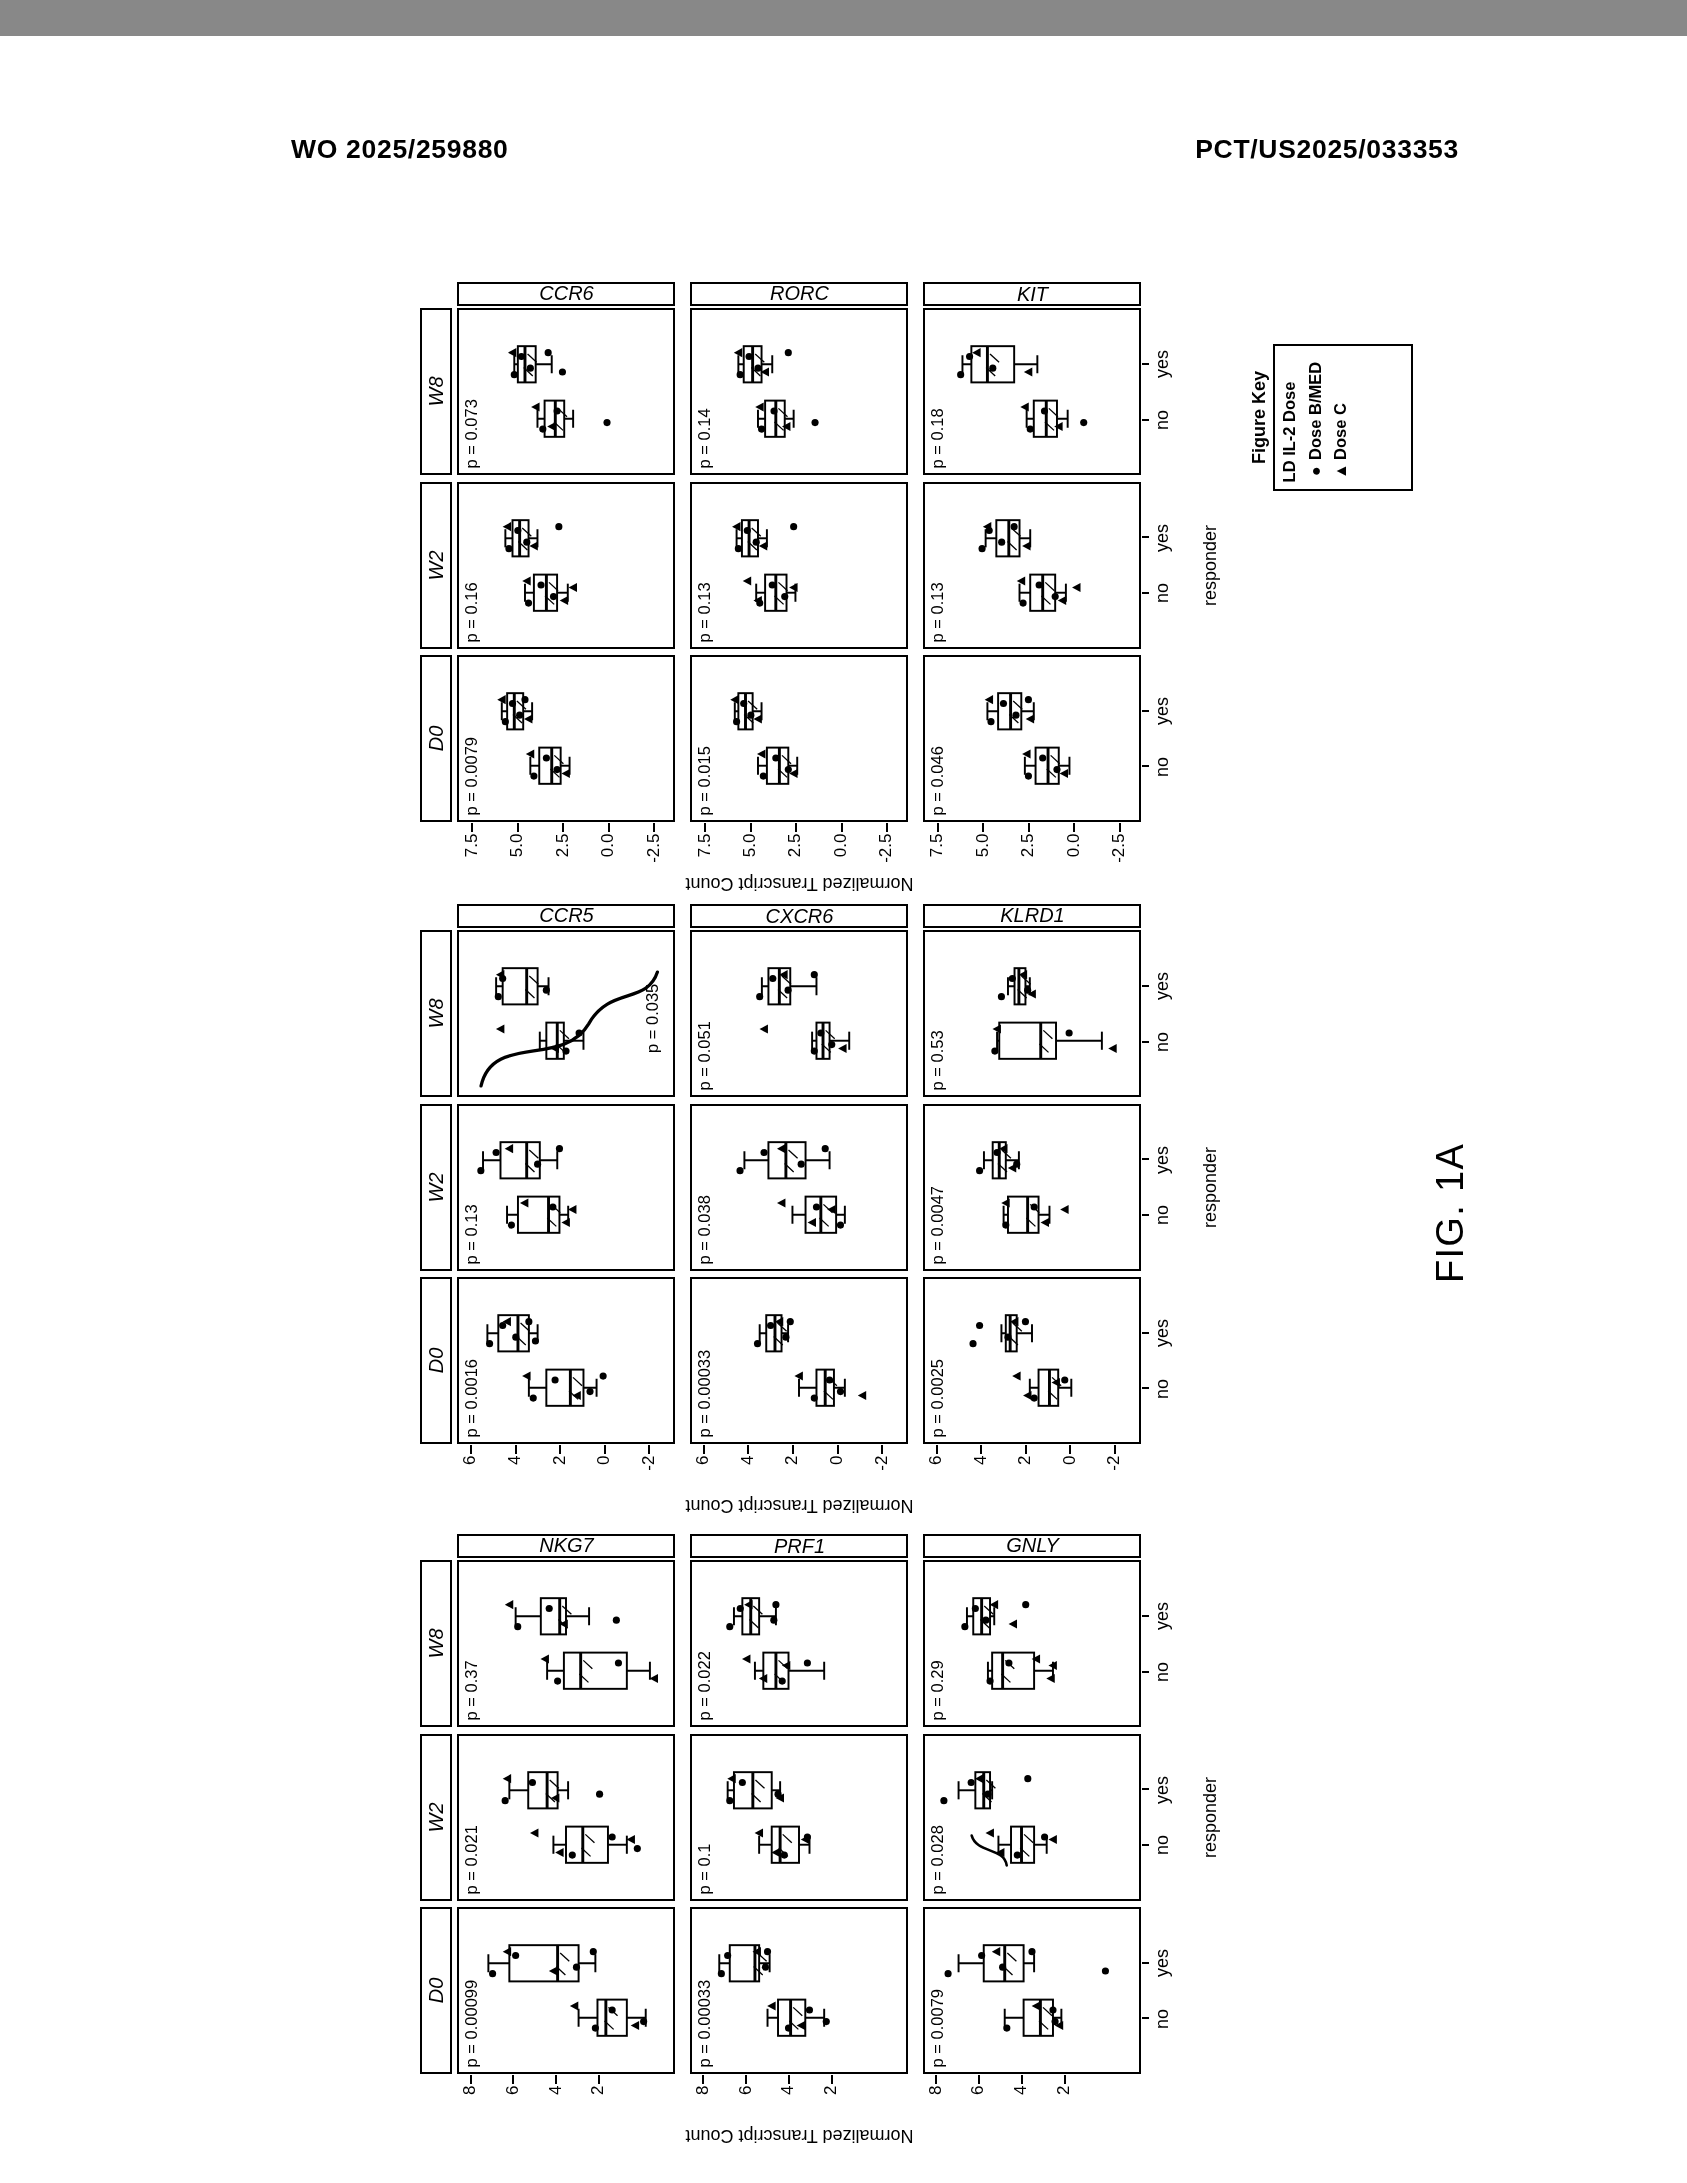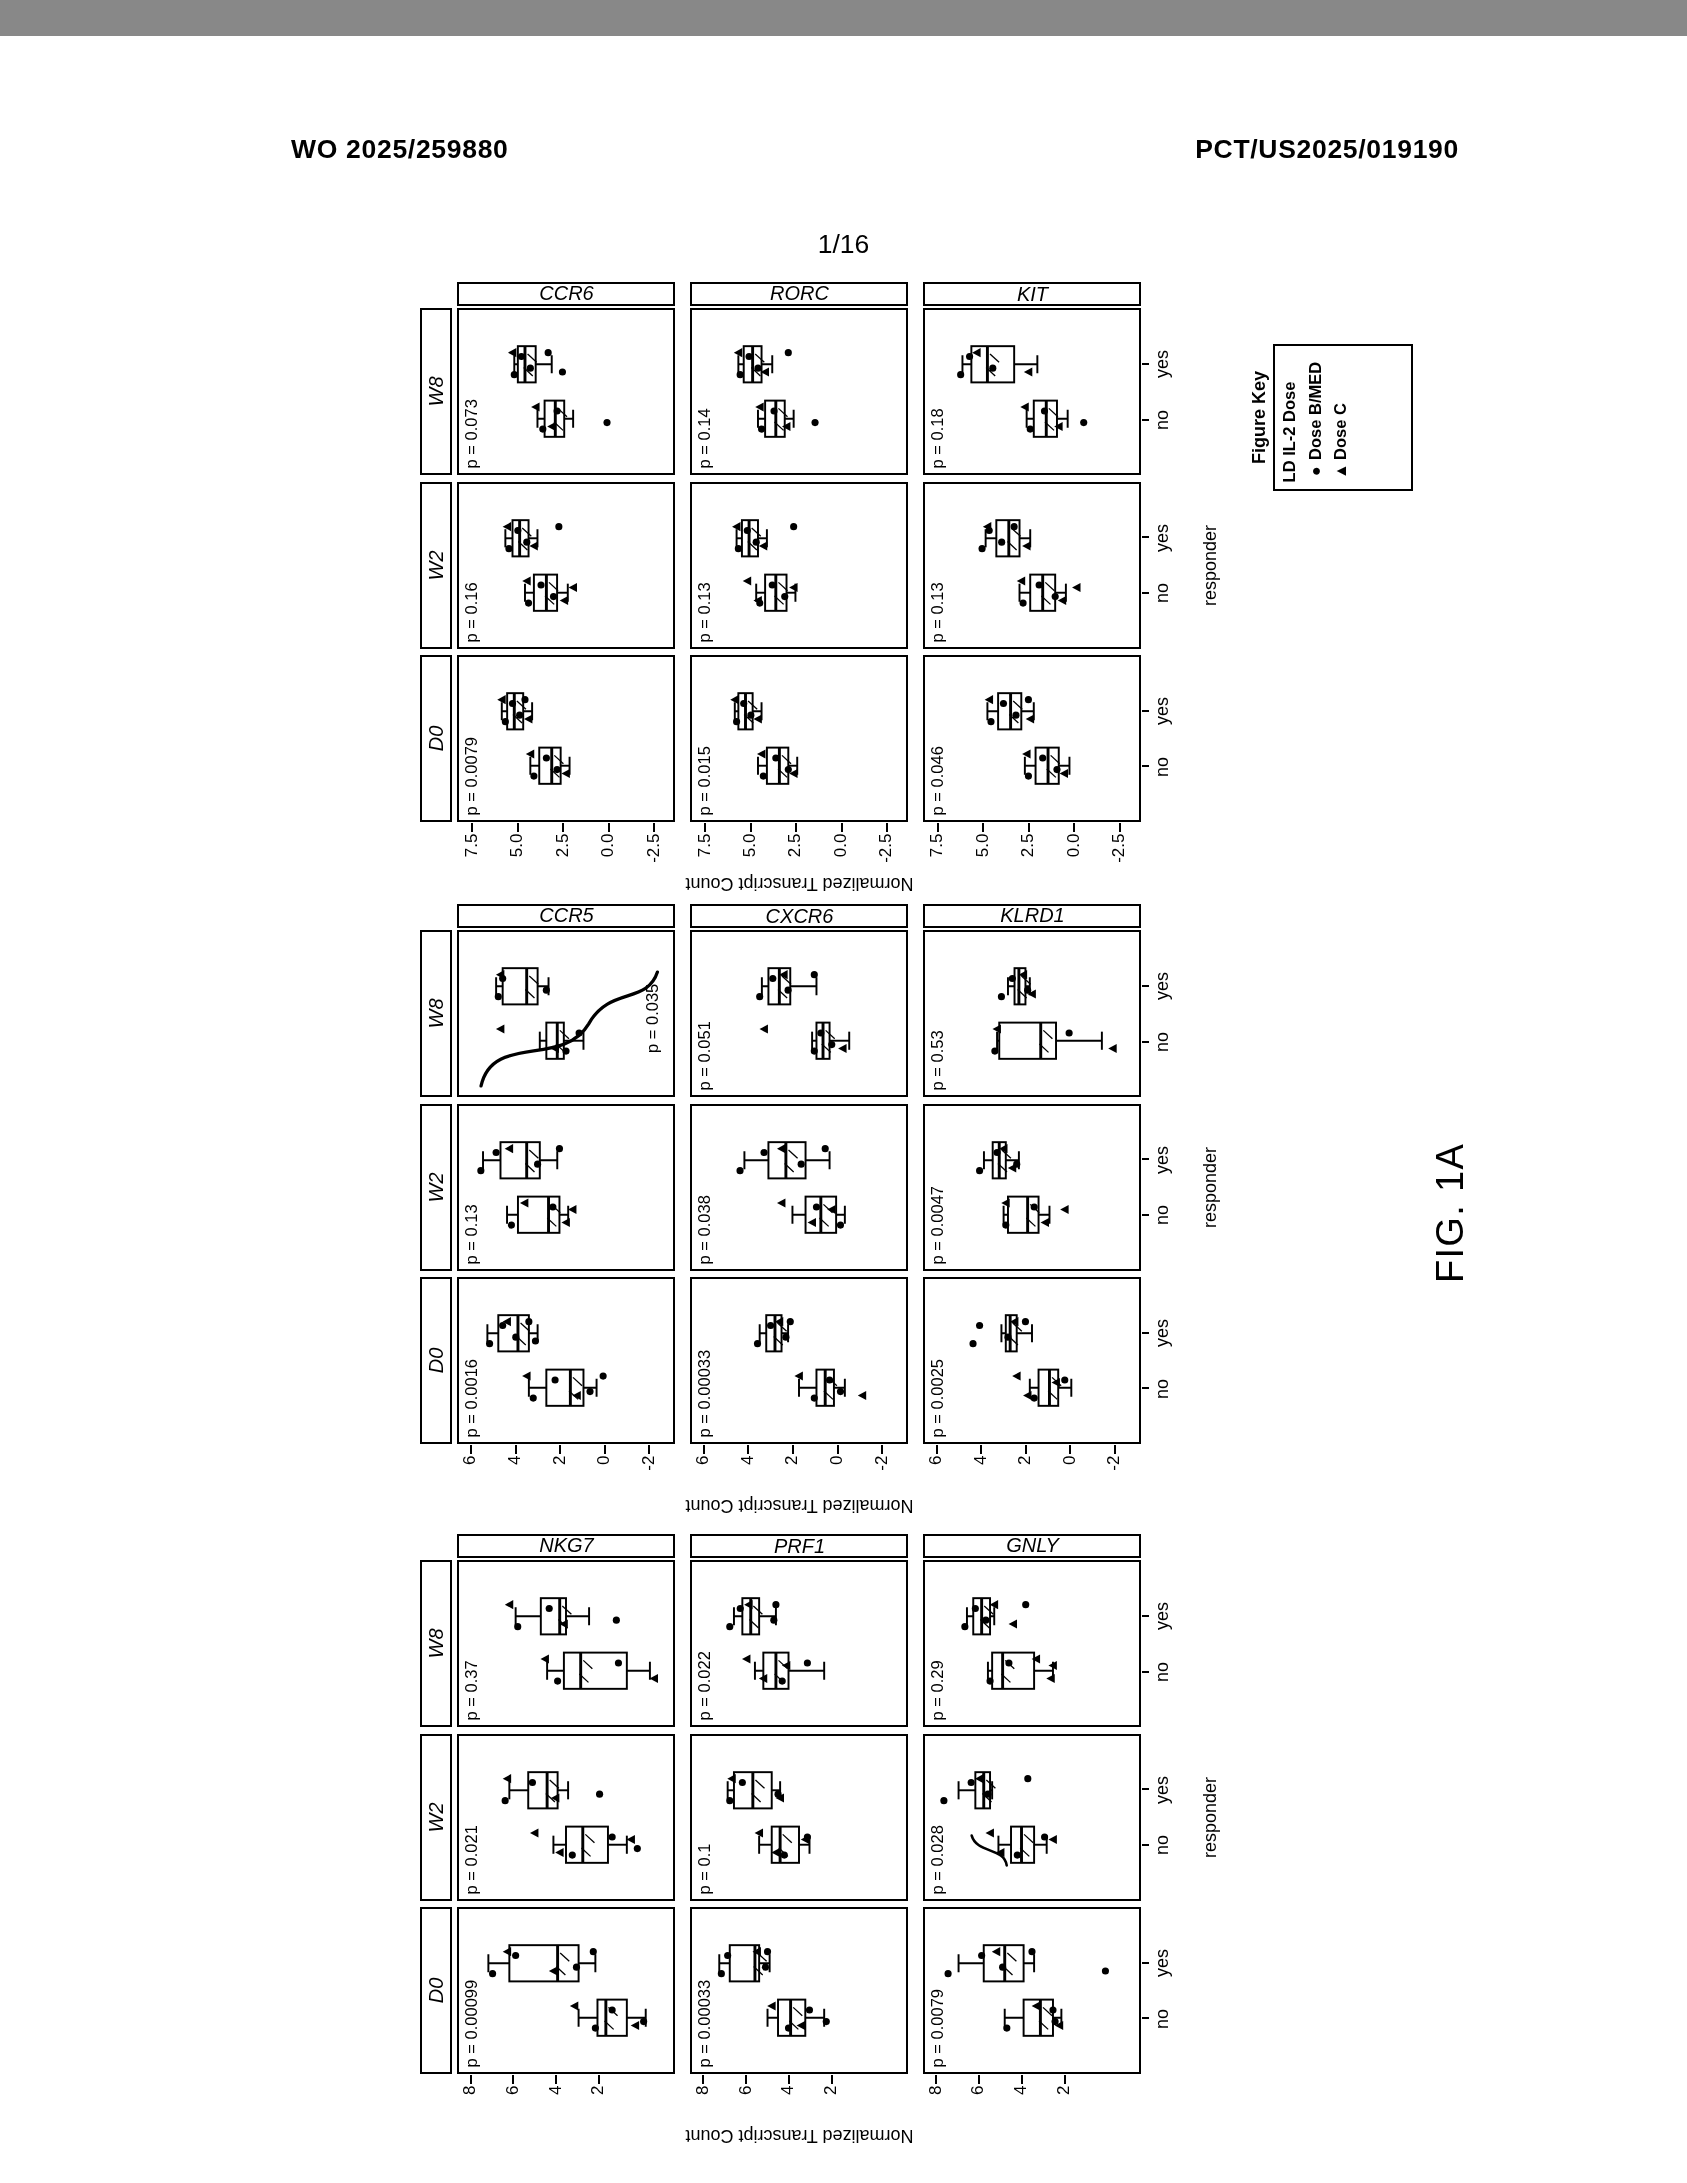--- a/index.html
+++ b/index.html
@@ -36,22 +36,21 @@
   .key-legend-title{font-size:16.5px;font-weight:bold;white-space:nowrap;}
   .key-item{font-size:16.5px;font-weight:bold;white-space:nowrap;margin-top:6.6px;}
   .key-item .mk{display:inline-block;width:22.5px;text-align:center;font-size:16px;}
   .figlabel{font-size:38px;font-weight:500;letter-spacing:1.3px;white-space:nowrap;}
 </style>
 </head>
 <body>
 
 <div class="page">
   <div class="hdr hdr-left">WO 2025/259880</div>
-  <div class="hdr hdr-right">PCT/US2025/019190</div>
-  <div class="sheet-num">1/16</div>
+  <div class="hdr hdr-right">PCT/US2025/033353</div>
 
   <div id="charts">
       <div class="rot-wrap" style="left: 415px; top: 238px; width: 827px; height: 622px;">
         <div class="rot-inner fig" style="width: 622px; height: 827px; transform: translate(0px, 622px) rotate(-90deg);">
           <div class="ylab" style="left: 0px; top: 42px; width: 25px; height: 684px;">
             <span>Normalized Transcript Count</span>
           </div>
           <div class="strip" style="left: 74px; top: 5.3px; width: 167px; height: 32px;">
             <span>D0</span>
           </div>

